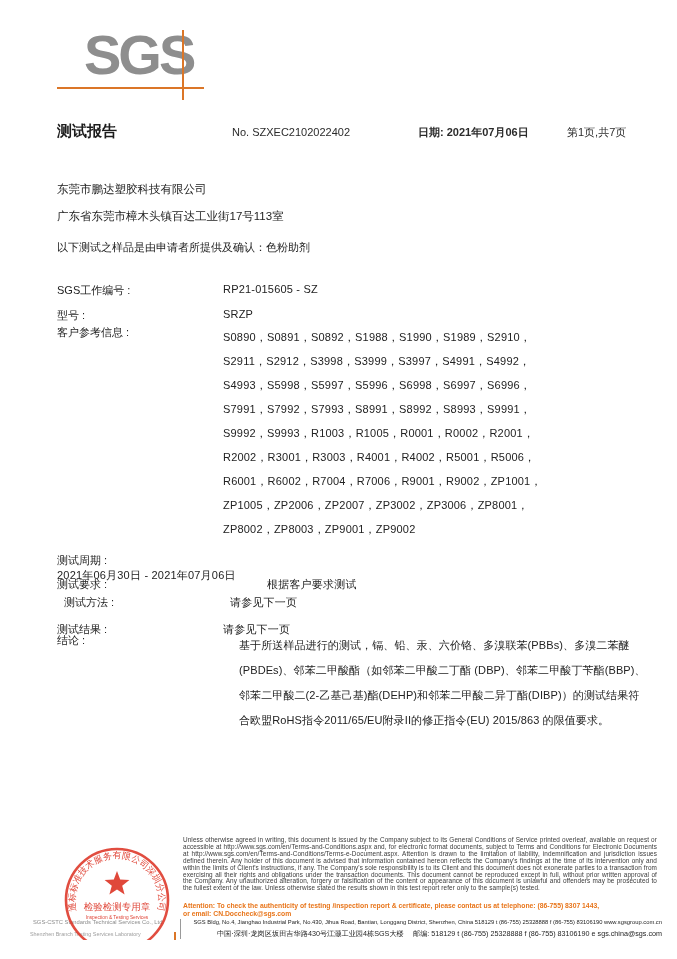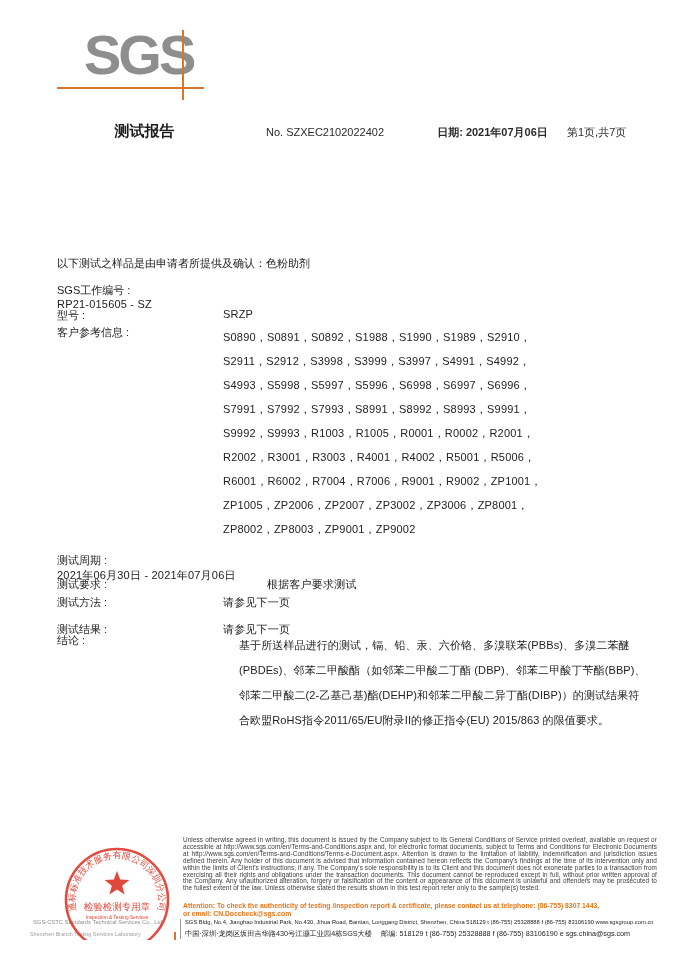--- a/index.html
+++ b/index.html
@@ -9,49 +9,49 @@
     font-family:"Liberation Sans","DejaVu Sans",sans-serif; color:#2b2b2b; overflow:hidden;
   }
   
   .logo-text {
     position:absolute; left:84px; top:26px; font-size:56px; font-weight:bold;
     color:#8e8e8e; letter-spacing:-3px; line-height:58px;
   }
   .logo-hline { position:absolute; left:57px; top:87px; width:147px; height:2px; background:#db7628; }
   .logo-vline { position:absolute; left:182px; top:30px; width:2px; height:70px; background:#db7628; }
   
-  .header-row { position:absolute; left:57px; top:122px; width:606px; display:flex; align-items:baseline;text-align:center; }
+  .header-row { position:absolute; left:57px; top:122px; width:606px; display:flex; align-items:baseline; }
   .hdr-title { font-size:15px; font-weight:bold; color:#1c1c1c; width:175px; }
   .hdr-no    { font-size:11px; width:186px; }
   .hdr-date  { font-size:11px; width:149px;font-weight:bold; }
   .hdr-page  { font-size:11px; }
   
   .applicant { position:absolute; left:57px; top:176px; font-size:11.5px; line-height:27px; color:#222; }
   
-  .intro { position:absolute; left:57px; top:256px; font-size:11px; color:#222; }
+  .intro { position:absolute; left:57px; top:240px; font-size:11px; color:#222; }
   
   .row { position:absolute; left:57px; width:592px; display:flex; font-size:11px; color:#222; }
   .row .lab { width:166px; flex:none; }
   .row .val { flex:1; letter-spacing:0.2px; }
-  .r0 { top:283px;flex-direction:column; } .r1 { top:308px; }
+  .r0 { top:283px; } .r1 { top:308px; }
   .r2 { top:325px; } .r2 .val { white-space:pre-line; line-height:24px; }
-  .r3 { top:529px; } .r4 { top:553px;flex-direction:column; } .r5 { top:577px;gap:44px; } .r6 { top:595px; } .r7 { top:622px; }
+  .r3 { top:529px; } .r4 { top:553px;flex-direction:column; } .r5 { top:577px;gap:44px; } .r6 { top:595px;margin-left:7px; } .r7 { top:622px; }
   .r8 { top:633px;gap:16px; } .r8 .val { line-height:25px; letter-spacing:0.1px; }
   
   .disclaimer {
     position:absolute; left:183px; top:837px; width:474px;
     font-size:6.4px; line-height:6.9px; color:#3a3a3a; text-align:justify; letter-spacing:0.1px;
   }
   .attention {
     position:absolute; left:183px; top:902px; width:478px;
     font-size:6.8px; line-height:7.6px; font-weight:bold; color:#e8751a; white-space:pre-line;
   }
   .addresses {
     position:absolute; left:180px; top:919px; width:482px;
-    border-left:1px solid #9a9a9a; padding-left:4px; color:#1e1e1e;
+    border-left:1px solid #9a9a9a; padding-left:4px; color:#1e1e1e;text-align:right;
   }
   .addr-en { font-size:5.8px; margin-bottom:4px; }
   .addr-cn { font-size:7.2px; }
   .footer-rule { position:absolute; left:174px; top:940px; width:503px; height:2px; background:#db7628; }
   .crop-tick  { position:absolute; left:174px; top:932px; width:2px; height:16px; background:#db7628; }
   .member { position:absolute; right:16px; top:945px; font-size:8.5px; color:#1c1c1c; }
   
   .co-line1 { position:absolute; left:33px; top:919px; font-size:5.8px; color:#8d8d8d; white-space:nowrap; }
   .co-line2 { position:absolute; left:30px; top:931px; font-size:5.4px; color:#a0a0a0; white-space:nowrap; }
   .stamp { position:absolute; left:59px; top:842px; z-index:3; }
@@ -65,20 +65,24 @@
   <div class="logo-hline"></div>
   <div class="logo-vline"></div>
 
   <div class="header-row">
     <span class="hdr-title">测试报告</span>
     <span class="hdr-no">No. SZXEC2102022402</span>
     <span class="hdr-date">日期: 2021年07月06日</span>
     <span class="hdr-page">第1页,共7页</span>
   </div>
 
+  <div class="applicant">
+    <div>东莞市鹏达塑胶科技有限公司</div>
+    <div>广东省东莞市樟木头镇百达工业街17号113室</div>
+  </div>
 
   <div class="intro">以下测试之样品是由申请者所提供及确认：色粉助剂</div>
 
   <div class="row r0">
     <span class="lab">SGS工作编号 :</span>
     <span class="val">RP21-015605 - SZ</span>
   </div>
   <div class="row r1">
     <span class="lab">型号 :</span>
     <span class="val">SRZP</span>

